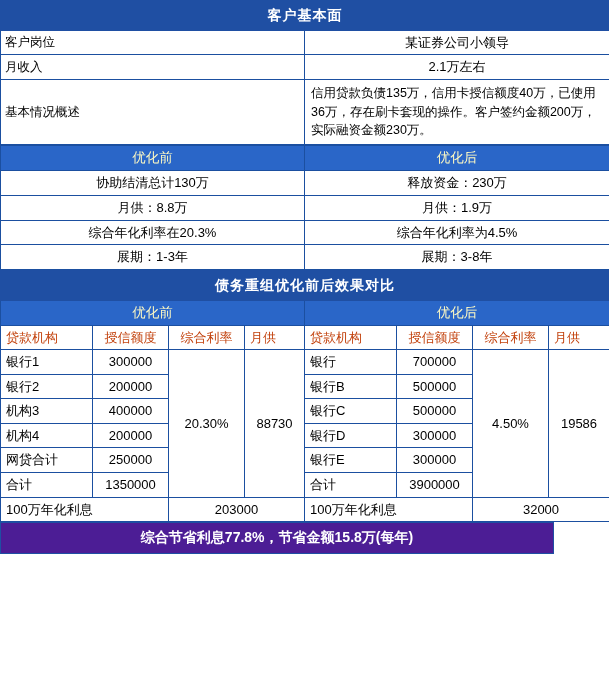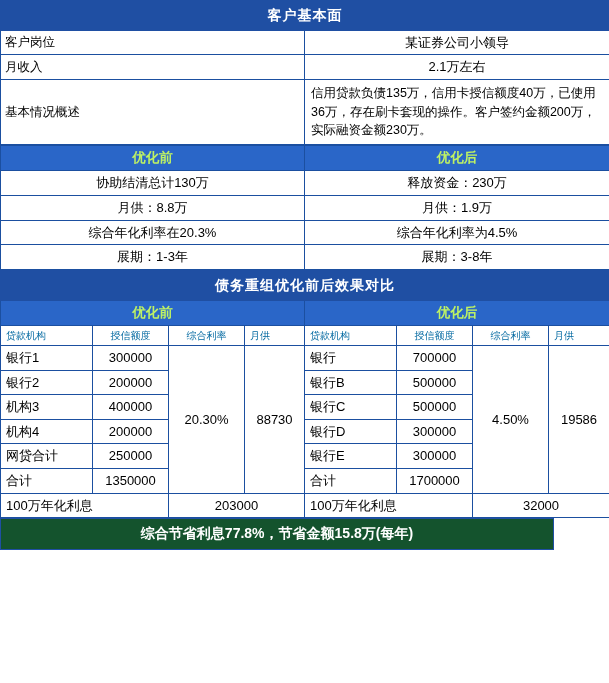--- a/index.html
+++ b/index.html
@@ -36,49 +36,49 @@
     background: #1f4fa3;
     color: #ffffff;
     font-weight: bold;
     font-size: 14px;
     letter-spacing: 1px;
     padding: 5px 4px;
     border: 1px solid #1f4fa3;
   }
   .subhead {
     background: #2a66c8;
-    color: #bef264;
-    font-weight: bold;
+    color: #fef9c3;
+    font-weight: normal;
     font-size: 13.5px;
     border: 1px solid #1b4fa0;
   }
   .colhead {
     background: #ffffff;
-    color: #0369a1;
+    color: #c2410c;
     font-weight: normal;
-    font-size: 10px;
+    font-size: 13px;
     font-family: Liberation Serif, serif;
   }
   .left {
     text-align: left;
     padding-left: 5px;
   }
   .desc {
     text-align: left;
     padding: 4px 6px;
     line-height: 1.5;
     font-size: 12.5px;
     border-radius: 22px;
   }
   .label-cell {
     text-align: left;
     font-size: 12.5px;
   }
   .footer-band {
-    background: #14532d;
+    background: #4c1d95;
     color: #ffffff;
     font-weight: bold;
     font-size: 14px;
     text-align: center;
     padding: 6px 4px;
     border: 1px solid #1f4fa3;
   }
 </style>
 </head>
 <body>
@@ -199,21 +199,21 @@
       <tr>
         <td class="left">网贷合计</td>
         <td>250000</td>
         <td class="left">银行E</td>
         <td>300000</td>
       </tr>
       <tr>
         <td class="left">合计</td>
         <td>1350000</td>
         <td class="left">合计</td>
-        <td>1700000</td>
+        <td>3900000</td>
       </tr>
       <tr>
         <td class="left" colspan="2">100万年化利息</td>
         <td colspan="2">203000</td>
         <td class="left" colspan="2">100万年化利息</td>
         <td colspan="2">32000</td>
       </tr>
     </tbody>
   </table>
 

